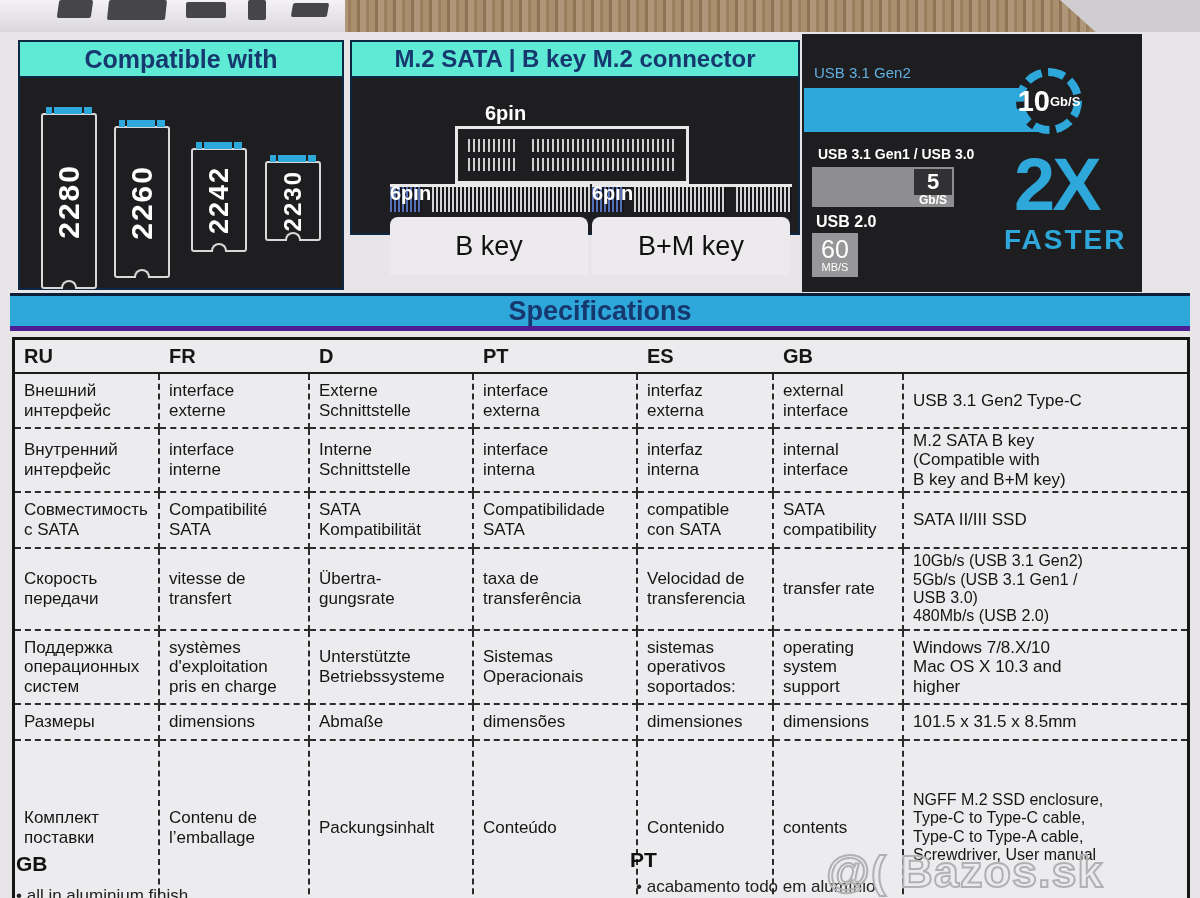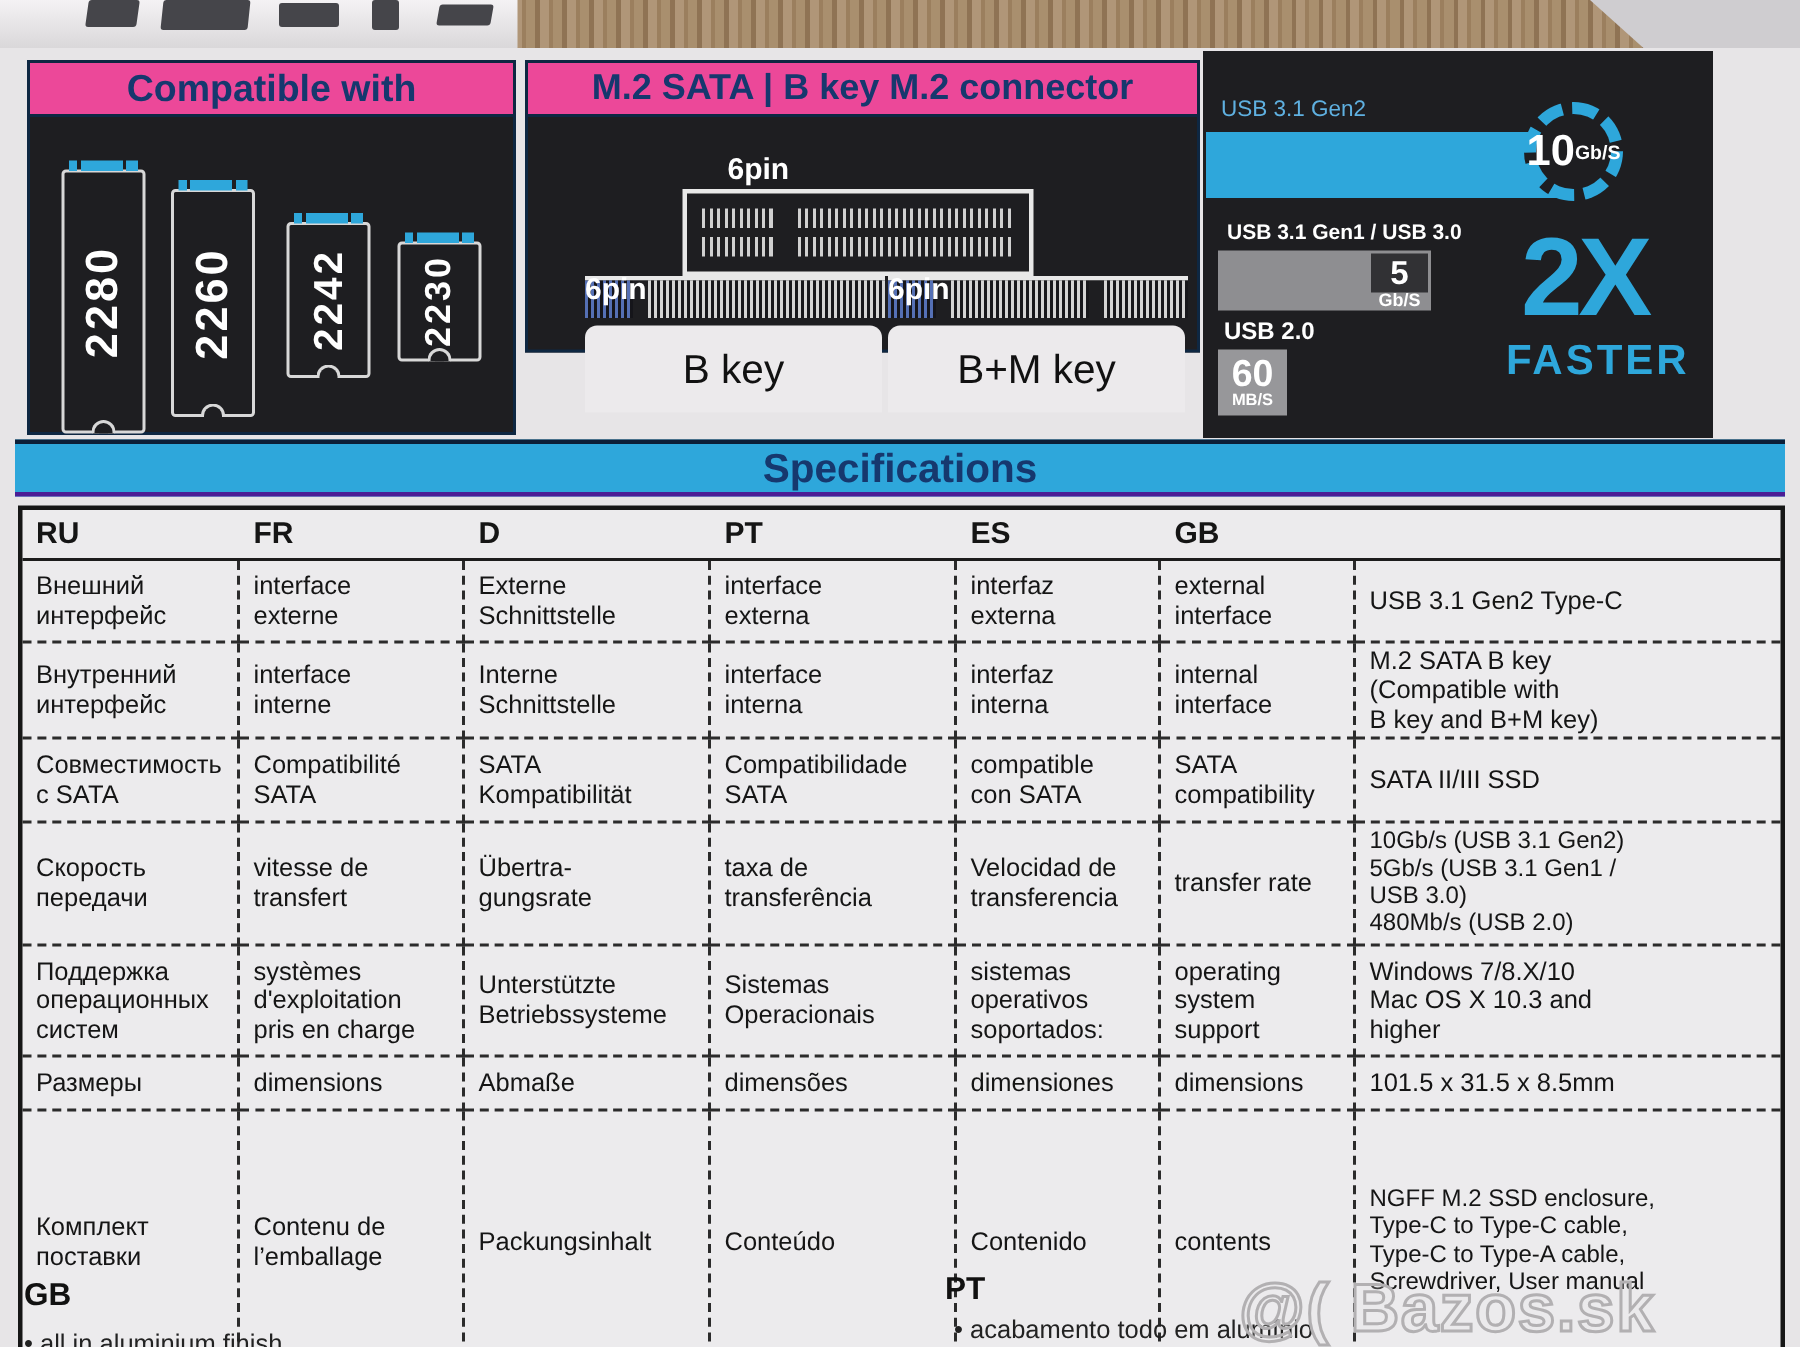--- a/index.html
+++ b/index.html
@@ -11,21 +11,21 @@
           background:repeating-linear-gradient(90deg,#b09678 0 6px,#9b7f5e 6px 9px,#a98f6e 9px 15px,#8f7354 15px 18px); }
   .box-edge-left { position:absolute; top:0; left:0; width:345px; height:34px;
           background:linear-gradient(#f4f2f4,#d8d6d8); }
   .mark { position:absolute; background:#45454a; border-radius:2px; }
   .box-edge-right { position:absolute; top:0; right:0; width:140px; height:44px; background:#cfcdd0;
           clip-path:polygon(0 0,100% 0,100% 100%,35% 100%); }
   .box { position:absolute; top:32px; left:0; width:1200px; height:866px; background:#e7e5e7; }
 
   
   .panel { position:absolute; background:#1e1e21; border:2px solid #0e2742; }
-  .phdr { height:36px; background:#ec4899; display:flex; align-items:center; justify-content:center;
+  .phdr { height:36px; background:#5eead4; display:flex; align-items:center; justify-content:center;
           color:#16386e; font-weight:bold; font-size:25px; border-bottom:2px solid #0e2742; }
 
   
   .m2card { position:absolute; border:2px solid #d8d8d8; border-radius:3px;
             display:flex; align-items:center; justify-content:center; }
   .m2card .contacts { position:absolute; top:-8px; left:3px; right:3px; height:7px;
             background:linear-gradient(90deg,#2ea7db 0 12%,transparent 12% 17%,#2ea7db 17% 78%,transparent 78% 83%,#2ea7db 83% 100%); }
   .m2card .size { writing-mode:vertical-rl; transform:rotate(180deg); color:#fff;
             font-weight:bold; font-size:30px; letter-spacing:2px; }
   .m2card .notch { position:absolute; bottom:-2px; left:50%; transform:translateX(-50%);
@@ -53,29 +53,29 @@
   .badge { position:absolute; width:66px; height:66px; border:8px dashed #2ea7db; border-radius:50%;
            background:#1e1e21; display:flex; align-items:center; justify-content:center; z-index:2; }
   .badge .v { color:#fff; font-weight:bold; font-size:29px; line-height:1; }
   .badge .u { color:#fff; font-weight:bold; font-size:13px; line-height:1; }
   .g1bar { position:absolute; background:#8e8e91; }
   .fivebox { position:absolute; right:2px; top:2px; width:38px; height:26px; background:#313134;
              color:#fff; font-weight:bold; font-size:22px; display:flex; align-items:center; justify-content:center; }
   .fiveunit { position:absolute; right:2px; bottom:0; width:38px; text-align:center;
              color:#fff; font-weight:bold; font-size:12px; }
   .u2badge { position:absolute; background:#97979a; display:flex; flex-direction:column;
-             align-items:center; justify-content:center; color:#fff; font-weight:bold; }
+             align-items:center; justify-content:center; color:#fff; font-weight:normal; }
   .u2badge .v { font-size:25px; line-height:1; }
   .u2badge .u { font-size:11px; line-height:1; }
   .x2 { position:absolute; color:#2ea7db; font-weight:bold; font-size:74px; letter-spacing:-3px; line-height:1; }
   .faster { position:absolute; color:#2ea7db; font-weight:bold; font-size:28px; letter-spacing:2px; }
 
   
   .banner { position:absolute; left:10px; top:293px; width:1180px; height:38px; background:#2ea7db;
-            border-top:3px solid #0c1f38; border-bottom:3px solid #4c1d95;
+            border-top:3px solid #0c1f38; border-bottom:5px solid #4c1d95;
             display:flex; align-items:center; justify-content:center;
             color:#16386e; font-weight:bold; font-size:27px; }
 
   
   .spec-table { position:absolute; left:12px; top:337px; width:1178px; height:580px;
             background:#ecebed; border:3px solid #161616;
             display:grid; grid-template-columns:145px 150px 164px 164px 136px 130px 1fr;
             grid-template-rows:34px 55px 64px 56px 82px 74px 36px auto; }
   .tc { border-right:2px dashed #2b2b2b; border-bottom:2px dashed #2b2b2b;
         display:flex; align-items:center; padding:3px 9px; font-size:17px; line-height:1.15;

